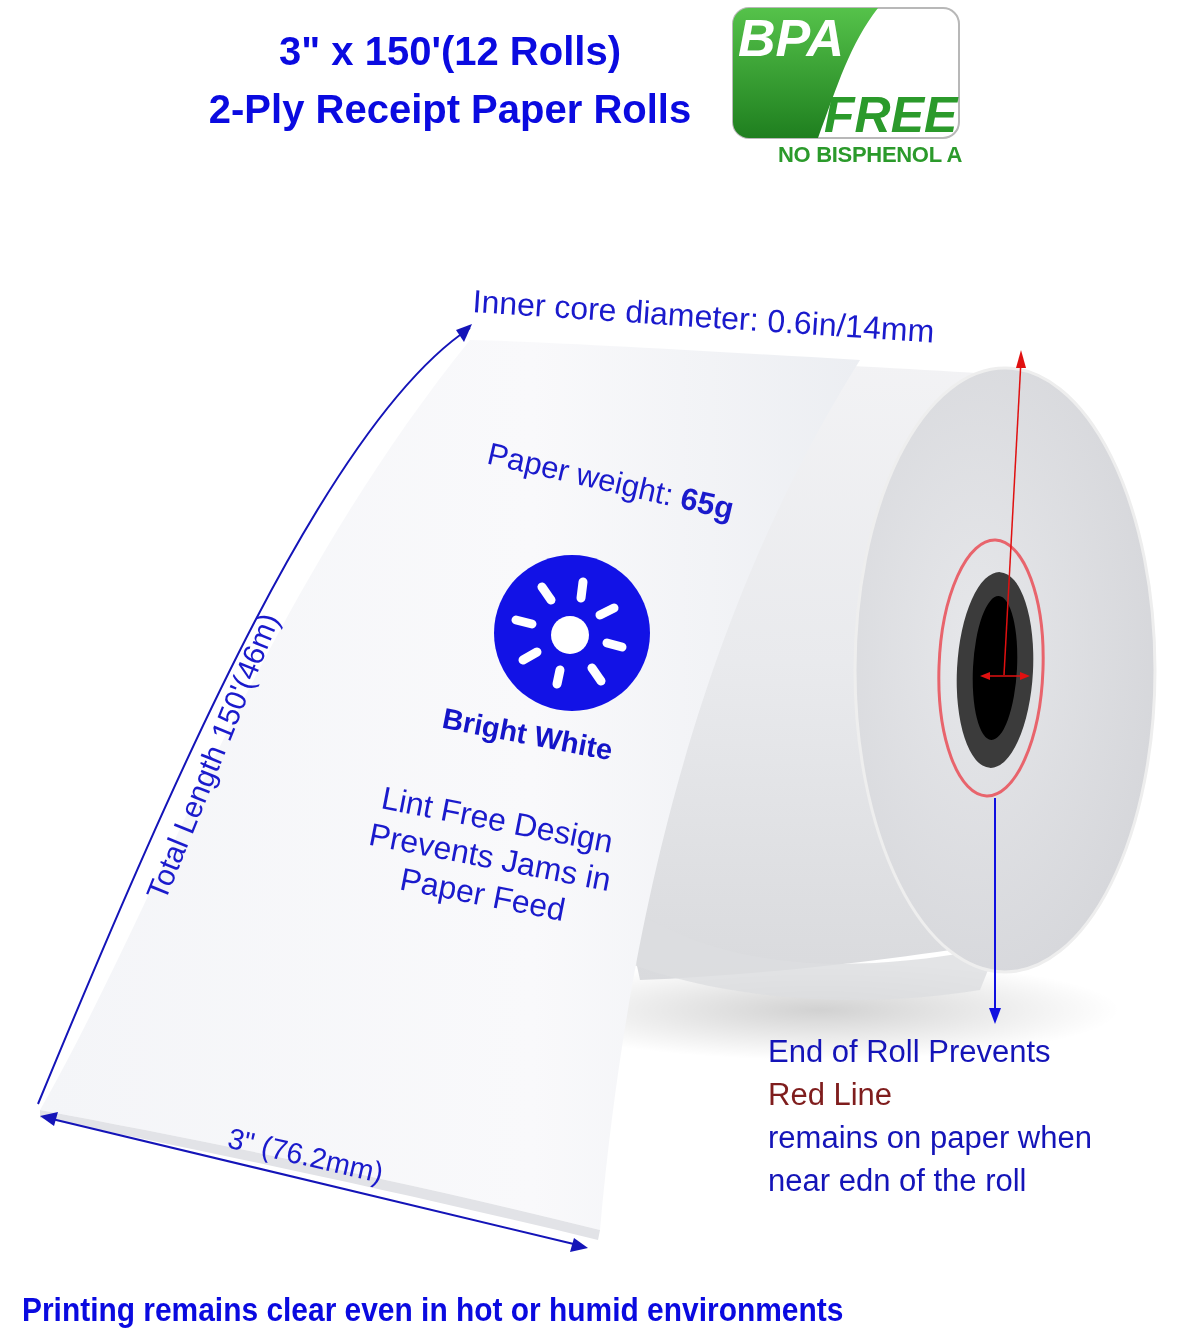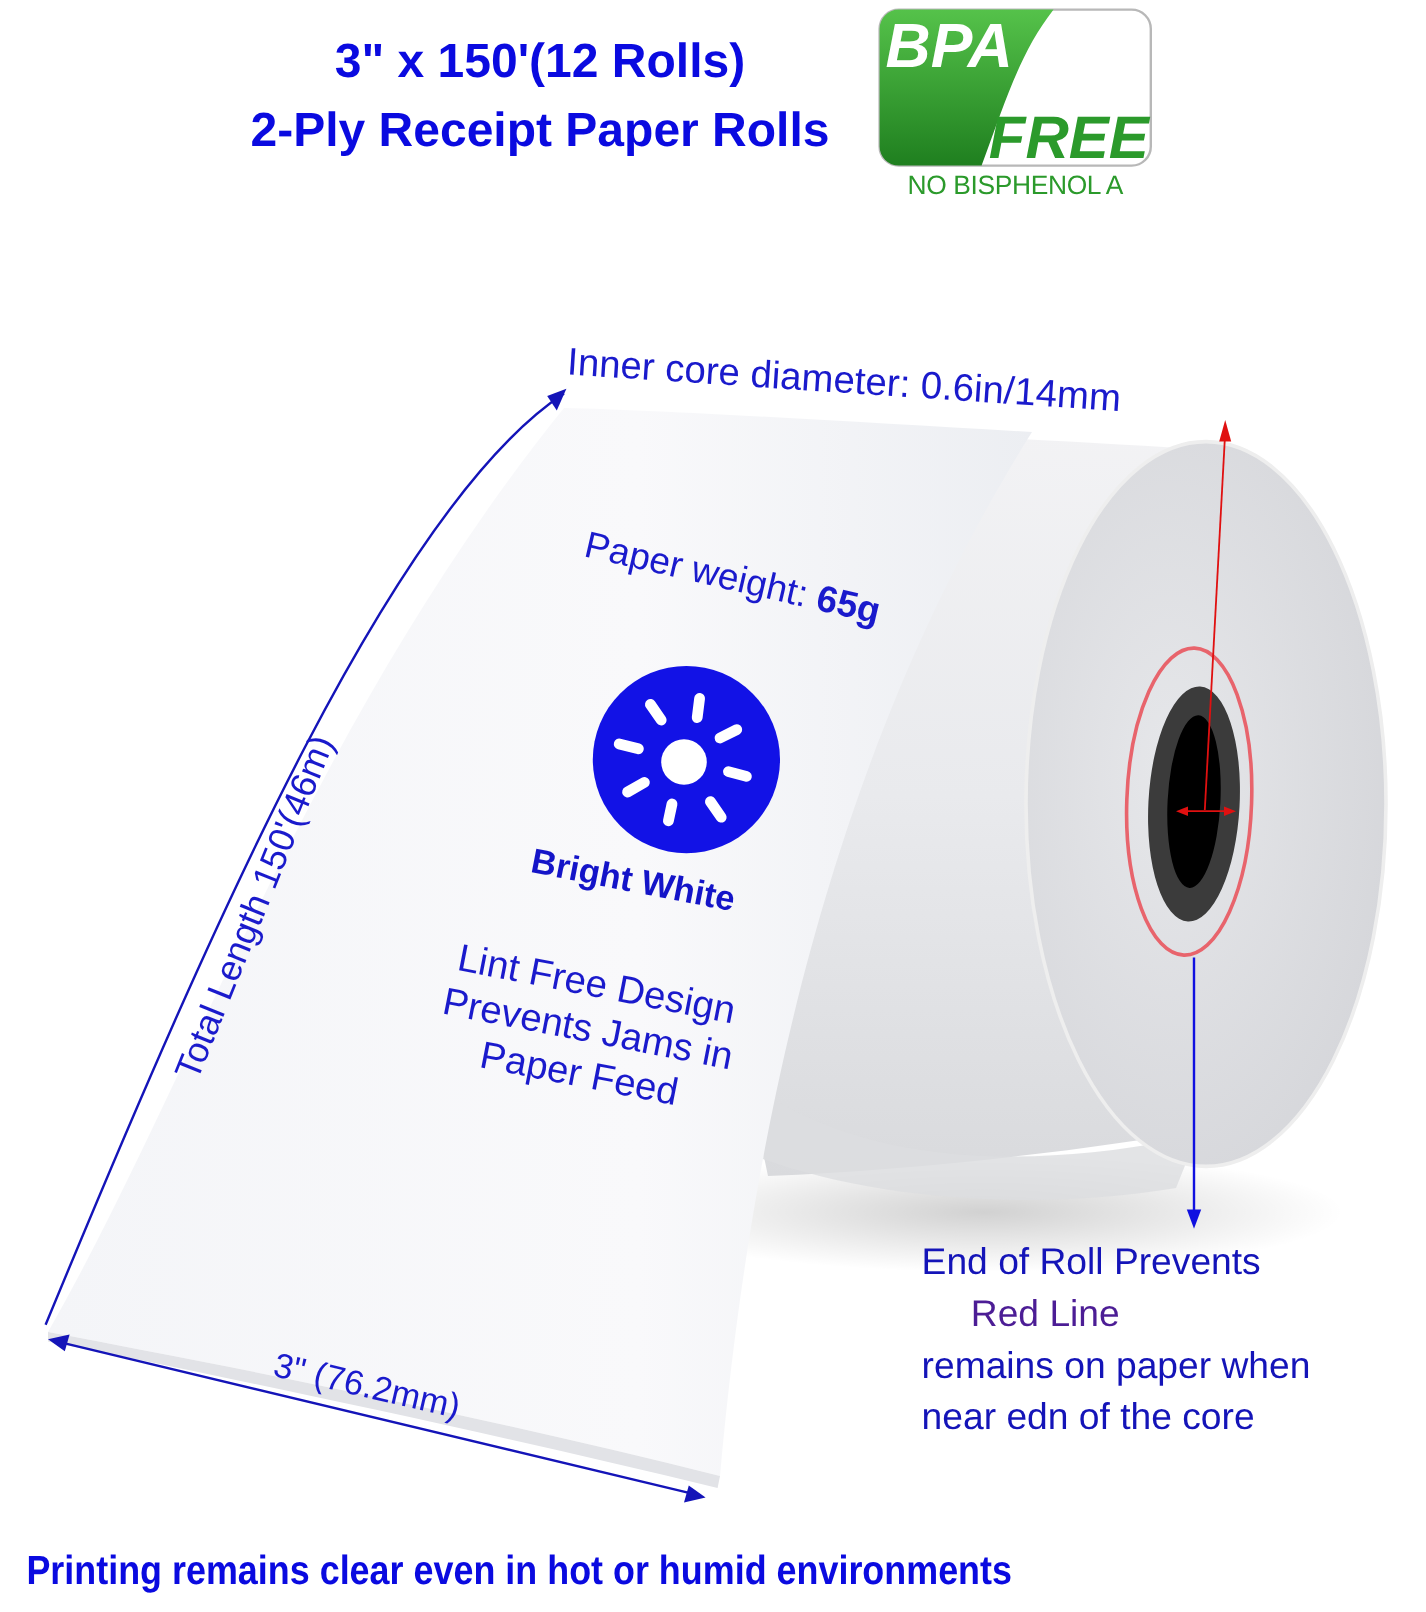--- a/index.html
+++ b/index.html
@@ -1,34 +1,34 @@
 <!DOCTYPE html>
 <html><head>
 <meta charset="utf-8">
 <style>
   html, body { margin: 0; padding: 0; background: #ffffff; }
   body { width: 1188px; height: 1343px; position: relative; overflow: hidden; font-family: "Liberation Sans", sans-serif; }
   .abs { position: absolute; }
   .title-block { left: 140px; top: 22px; width: 620px; text-align: center; color: #0a0ae0; font-weight: bold; font-size: 40px; line-height: 58px; }
   .title-line { display: block; white-space: nowrap; }
   .bpa-badge { left: 730px; top: 4px; width: 232px; height: 170px; }
-  .bpa-sub { position: absolute; left: 0; top: 138px; width: 232px; text-align: center; color: #2b9a2b; font-weight: normal; font-size: 22px; white-space: nowrap; letter-spacing: -0.3px; }
+  .bpa-sub { position: absolute; left: 0; top: 138px; width: 232px; text-align: right; color: #2b9a2b; font-weight: bold; font-size: 22px; white-space: nowrap; letter-spacing: -0.3px; }
   .roll-art { left: 0; top: 0; width: 1188px; height: 1343px; }
   .rot-text { position: absolute; color: #1a1acc; white-space: nowrap; transform-origin: 0 0; }
   .inner-core { left: 474px; top: 283px; font-size: 32px; transform: rotate(3.8deg); }
   .paper-weight { left: 492px; top: 436px; font-size: 31px; transform: rotate(13deg); }
   .paper-weight b { font-weight: bold; }
   .bright-white { left: 446px; top: 702px; font-size: 29px; font-weight: bold; transform: rotate(11deg); color: #1414c8; }
   .lint { position: absolute; left: 340px; top: 800px; width: 300px; color: #1a1acc; font-size: 32px; line-height: 38px; text-align: center; transform: rotate(11deg); transform-origin: 50% 50%; }
   .lint span { display: block; white-space: nowrap; }
   .total-length { left: 140px; top: 892px; font-size: 30px; transform: rotate(-68deg); }
   .width-label { left: 232px; top: 1122px; font-size: 29px; transform: rotate(13deg); }
   .indicator { left: 768px; top: 1030px; font-size: 31px; line-height: 43px; color: #1414b8; }
   .indicator span { display: block; white-space: nowrap; }
-  .indicator .red { color: #4c1d95; margin-left: 41px; }
+  .indicator .red { color: #7f1d1d; }
   .footer { left: 22px; top: 1290px; font-size: 34px; font-weight: bold; color: #0a0ae0; white-space: nowrap; transform: scaleX(0.88); transform-origin: 0 0; }
 </style>
 </head>
 <body>
 
 <svg class="abs roll-art" viewBox="0 0 1188 1343" xmlns="http://www.w3.org/2000/svg">
   <defs>
     <linearGradient id="sheetGrad" x1="0" y1="0" x2="1" y2="0">
       <stop offset="0" stop-color="#f4f5f8"></stop>
       <stop offset="0.6" stop-color="#f9f9fb"></stop>
@@ -133,16 +133,16 @@
 </div>
 
 <div class="rot-text total-length">Total Length 150'(46m)</div>
 
 <div class="rot-text width-label">3" (76.2mm)</div>
 
 <div class="abs indicator">
   <span>End of Roll Prevents</span>
   <span class="red">Red Line</span>
   <span>remains on paper when</span>
-  <span>near edn of the core</span>
+  <span>near edn of the roll</span>
 </div>
 
 <div class="abs footer">Printing remains clear even in hot or humid environments</div>
 
 </body></html>

